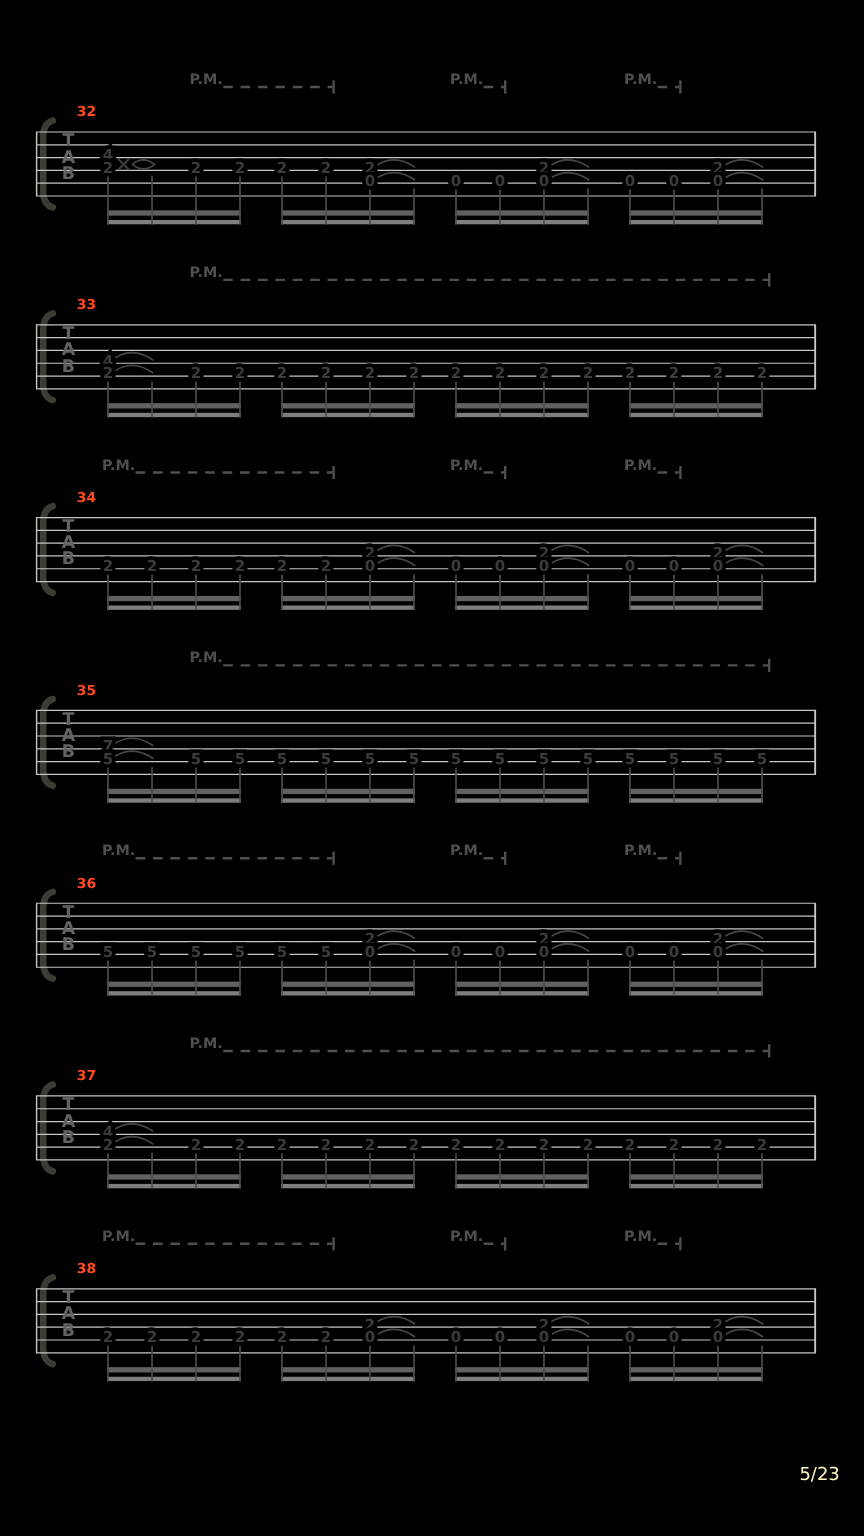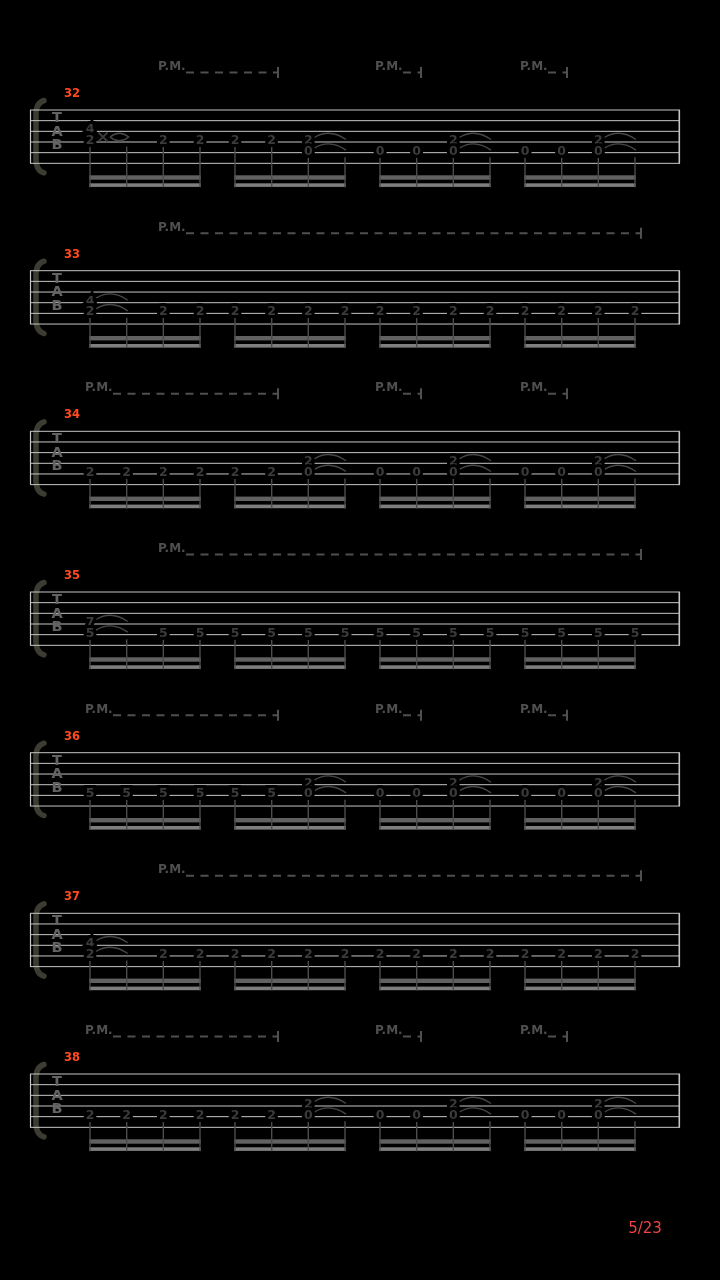--- a/index.html
+++ b/index.html
@@ -3,22 +3,22 @@
 <meta charset="utf-8">
 <style>
   html,body{margin:0;padding:0;background:#000;}
   .page{position:relative;width:720px;height:1280px;background:#000;overflow:hidden;
         font-family:"DejaVu Sans", sans-serif;}
   svg text{font-family:"DejaVu Sans", sans-serif;}
   .digit{font-weight:bold;font-size:12.5px;paint-order:stroke;stroke:#000;stroke-width:6px;}
   .clefL{font-weight:bold;font-size:14.5px;}
   .mnum{font-weight:bold;font-size:11.5px;}
   .pmlab{font-weight:bold;font-size:12px;}
-  .pageind{position:absolute;left:610px;top:1219px;width:70px;text-align:center;
-           font-size:15px;color:#ef4444;}
+  .pageind{position:absolute;left:648px;top:1219px;width:70px;text-align:center;
+           font-size:15px;color:#fef9c3;}
 </style>
 </head>
 <body>
 
 <div class="page">
   <svg id="sheet" width="720" height="1280" viewBox="0 0 720 1280">
       <g>
         <path d="M 44 100.5 Q 35 103 36 118 L 36 155.33333333333331 Q 35 170.33333333333331 44 172.83333333333331" stroke="#3c3c33" stroke-width="5.5" fill="none" stroke-linecap="round"></path>
         <line x1="30" y1="110" x2="680" y2="110" stroke="#c6c6c6" stroke-width="1"></line>
         <line x1="30" y1="120.66666666666667" x2="680" y2="120.66666666666667" stroke="#c6c6c6" stroke-width="1"></line>

